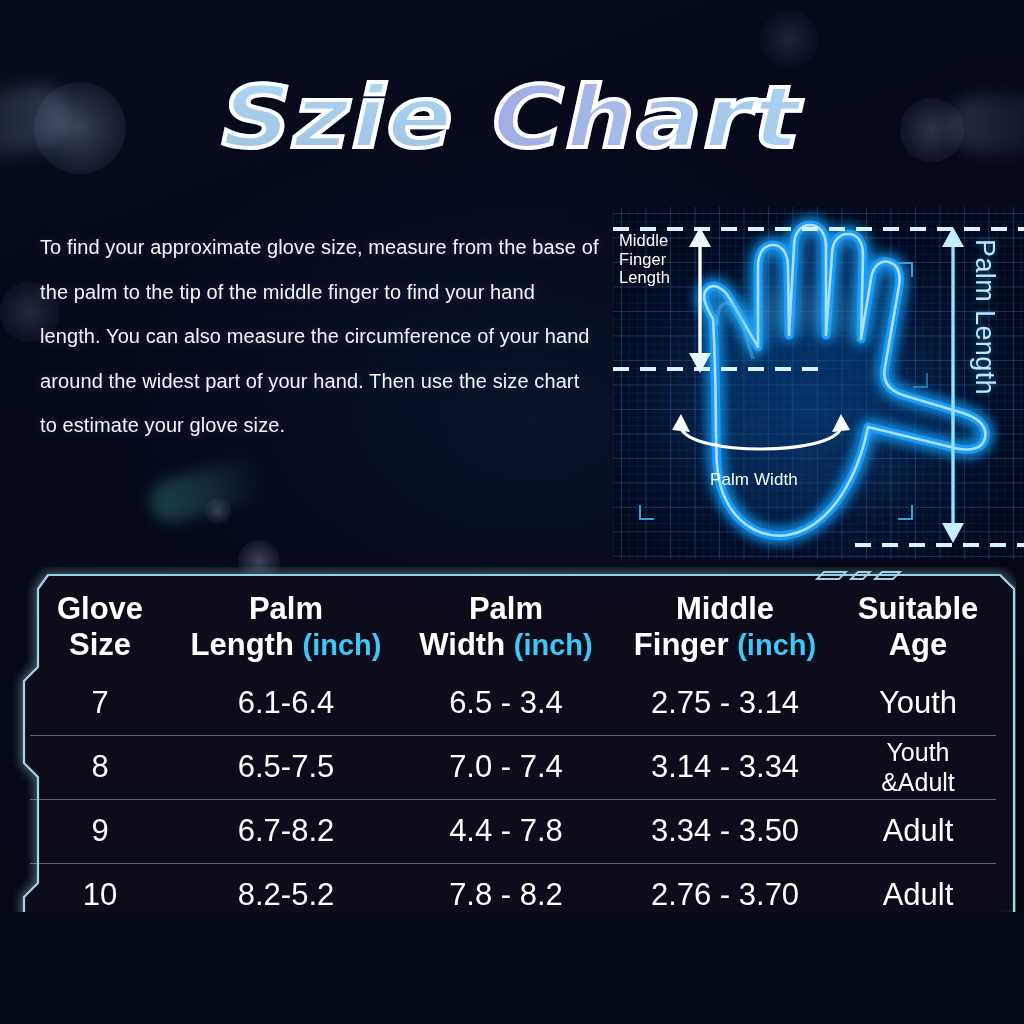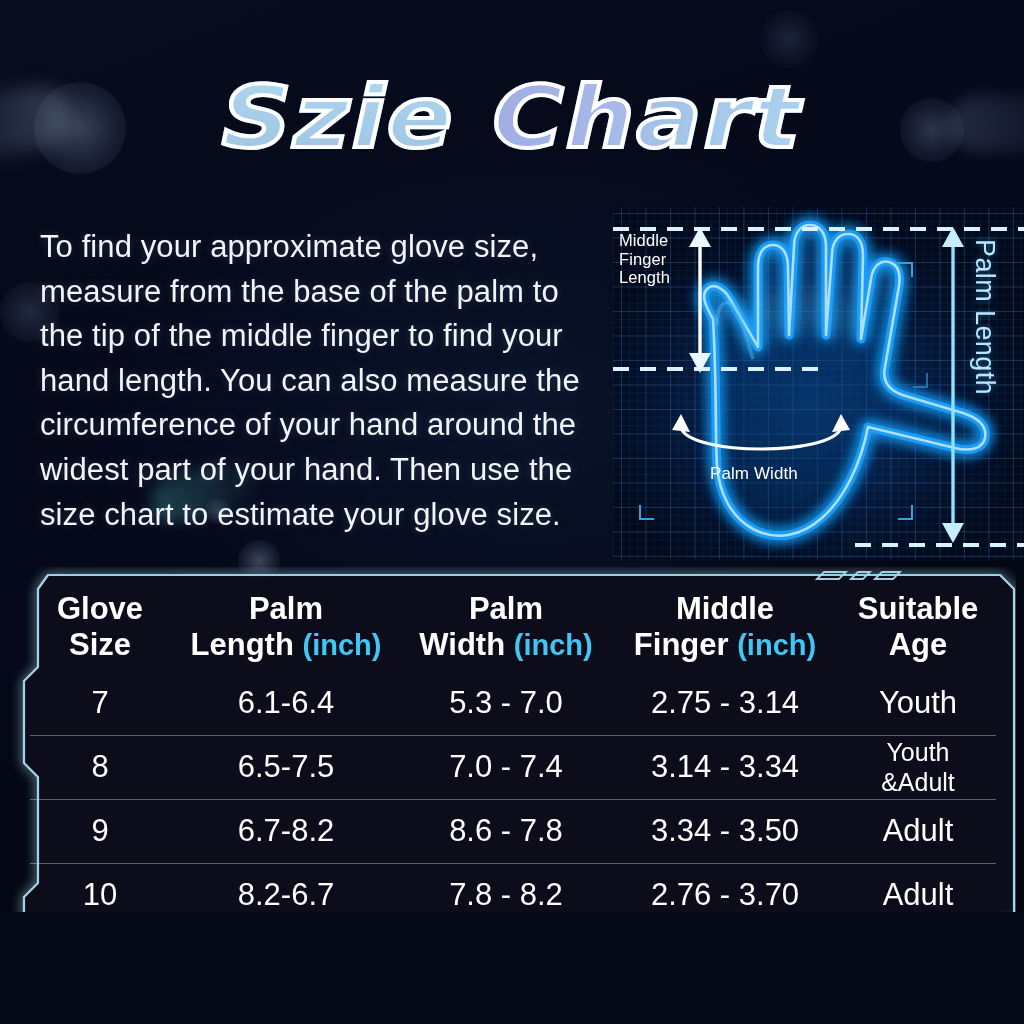--- a/index.html
+++ b/index.html
@@ -63,21 +63,21 @@
   }
   #title .gap { display: inline-block; width: 34px; }
 
   
   #intro {
     position: absolute;
     left: 40px;
     top: 225px;
     width: 560px;
     color: #f2f5f8;
-    font-size: 31px;
+    font-size: 20px;
     line-height: 44.6px;
     letter-spacing: 0.1px;
     text-shadow: 0 0 10px rgba(130,170,220,0.25);
   }
 
   
   #diagram {
     position: absolute;
     left: 613px;
     top: 207px;
@@ -357,21 +357,21 @@
       <span>Middle</span><br>
       <span>Finger</span><br>
       <span>Length</span>
     </div>
 
     <svg style="position:absolute; left:58px; top:207px;" width="180" height="42">
       <path d="M 10 14 C 20 42, 160 42, 170 14" stroke="#ffffff" stroke-width="3.2" fill="none" stroke-linecap="round"></path>
       <polygon points="10,0 19,18 1,16" fill="#ffffff"></polygon>
       <polygon points="170,0 179,16 161,18" fill="#ffffff"></polygon>
     </svg>
-    <div id="palm-width-label" style="left:97px; top:257px;">Palm Width</div>
+    <div id="palm-width-label" style="left:97px; top:263px;">Palm Width</div>
 
     <svg style="position:absolute; left:327px; top:20px;" width="26" height="316">
       <line x1="13" y1="12" x2="13" y2="304" stroke="#8fe3ff" stroke-width="3.4"></line>
       <polygon points="13,0 24,20 2,20" fill="#c6eeff"></polygon>
       <polygon points="13,316 24,296 2,296" fill="#c6eeff"></polygon>
     </svg>
     <div id="palm-length-label" style="left:356px; top:32px;">Palm Length</div>
   </div>
 
   <div id="table-panel">
@@ -444,43 +444,43 @@
           </th>
           <th>
             <span class="hl1">Suitable</span><span>Age</span>
           </th>
         </tr>
       </thead>
       <tbody>
         <tr>
           <td>7</td>
           <td>6.1-6.4</td>
-          <td>5.3 - 7.0</td>
+          <td>6.5 - 3.4</td>
           <td>2.75 - 3.14</td>
           <td>Youth</td>
         </tr>
         <tr>
           <td>8</td>
           <td>6.5-7.5</td>
           <td>7.0 - 7.4</td>
           <td>3.14 - 3.34</td>
           <td class="two-line">
             <span>Youth</span><br><span>&amp;Adult</span>
           </td>
         </tr>
         <tr>
           <td>9</td>
           <td>6.7-8.2</td>
-          <td>8.6 - 7.8</td>
+          <td>4.4 - 7.8</td>
           <td>3.34 - 3.50</td>
           <td>Adult</td>
         </tr>
         <tr>
           <td>10</td>
-          <td>8.2-6.7</td>
+          <td>8.2-5.2</td>
           <td>7.8 - 8.2</td>
           <td>2.76 - 3.70</td>
           <td>Adult</td>
         </tr>
       </tbody>
     </table>
   </div>
 
 </div>
 

